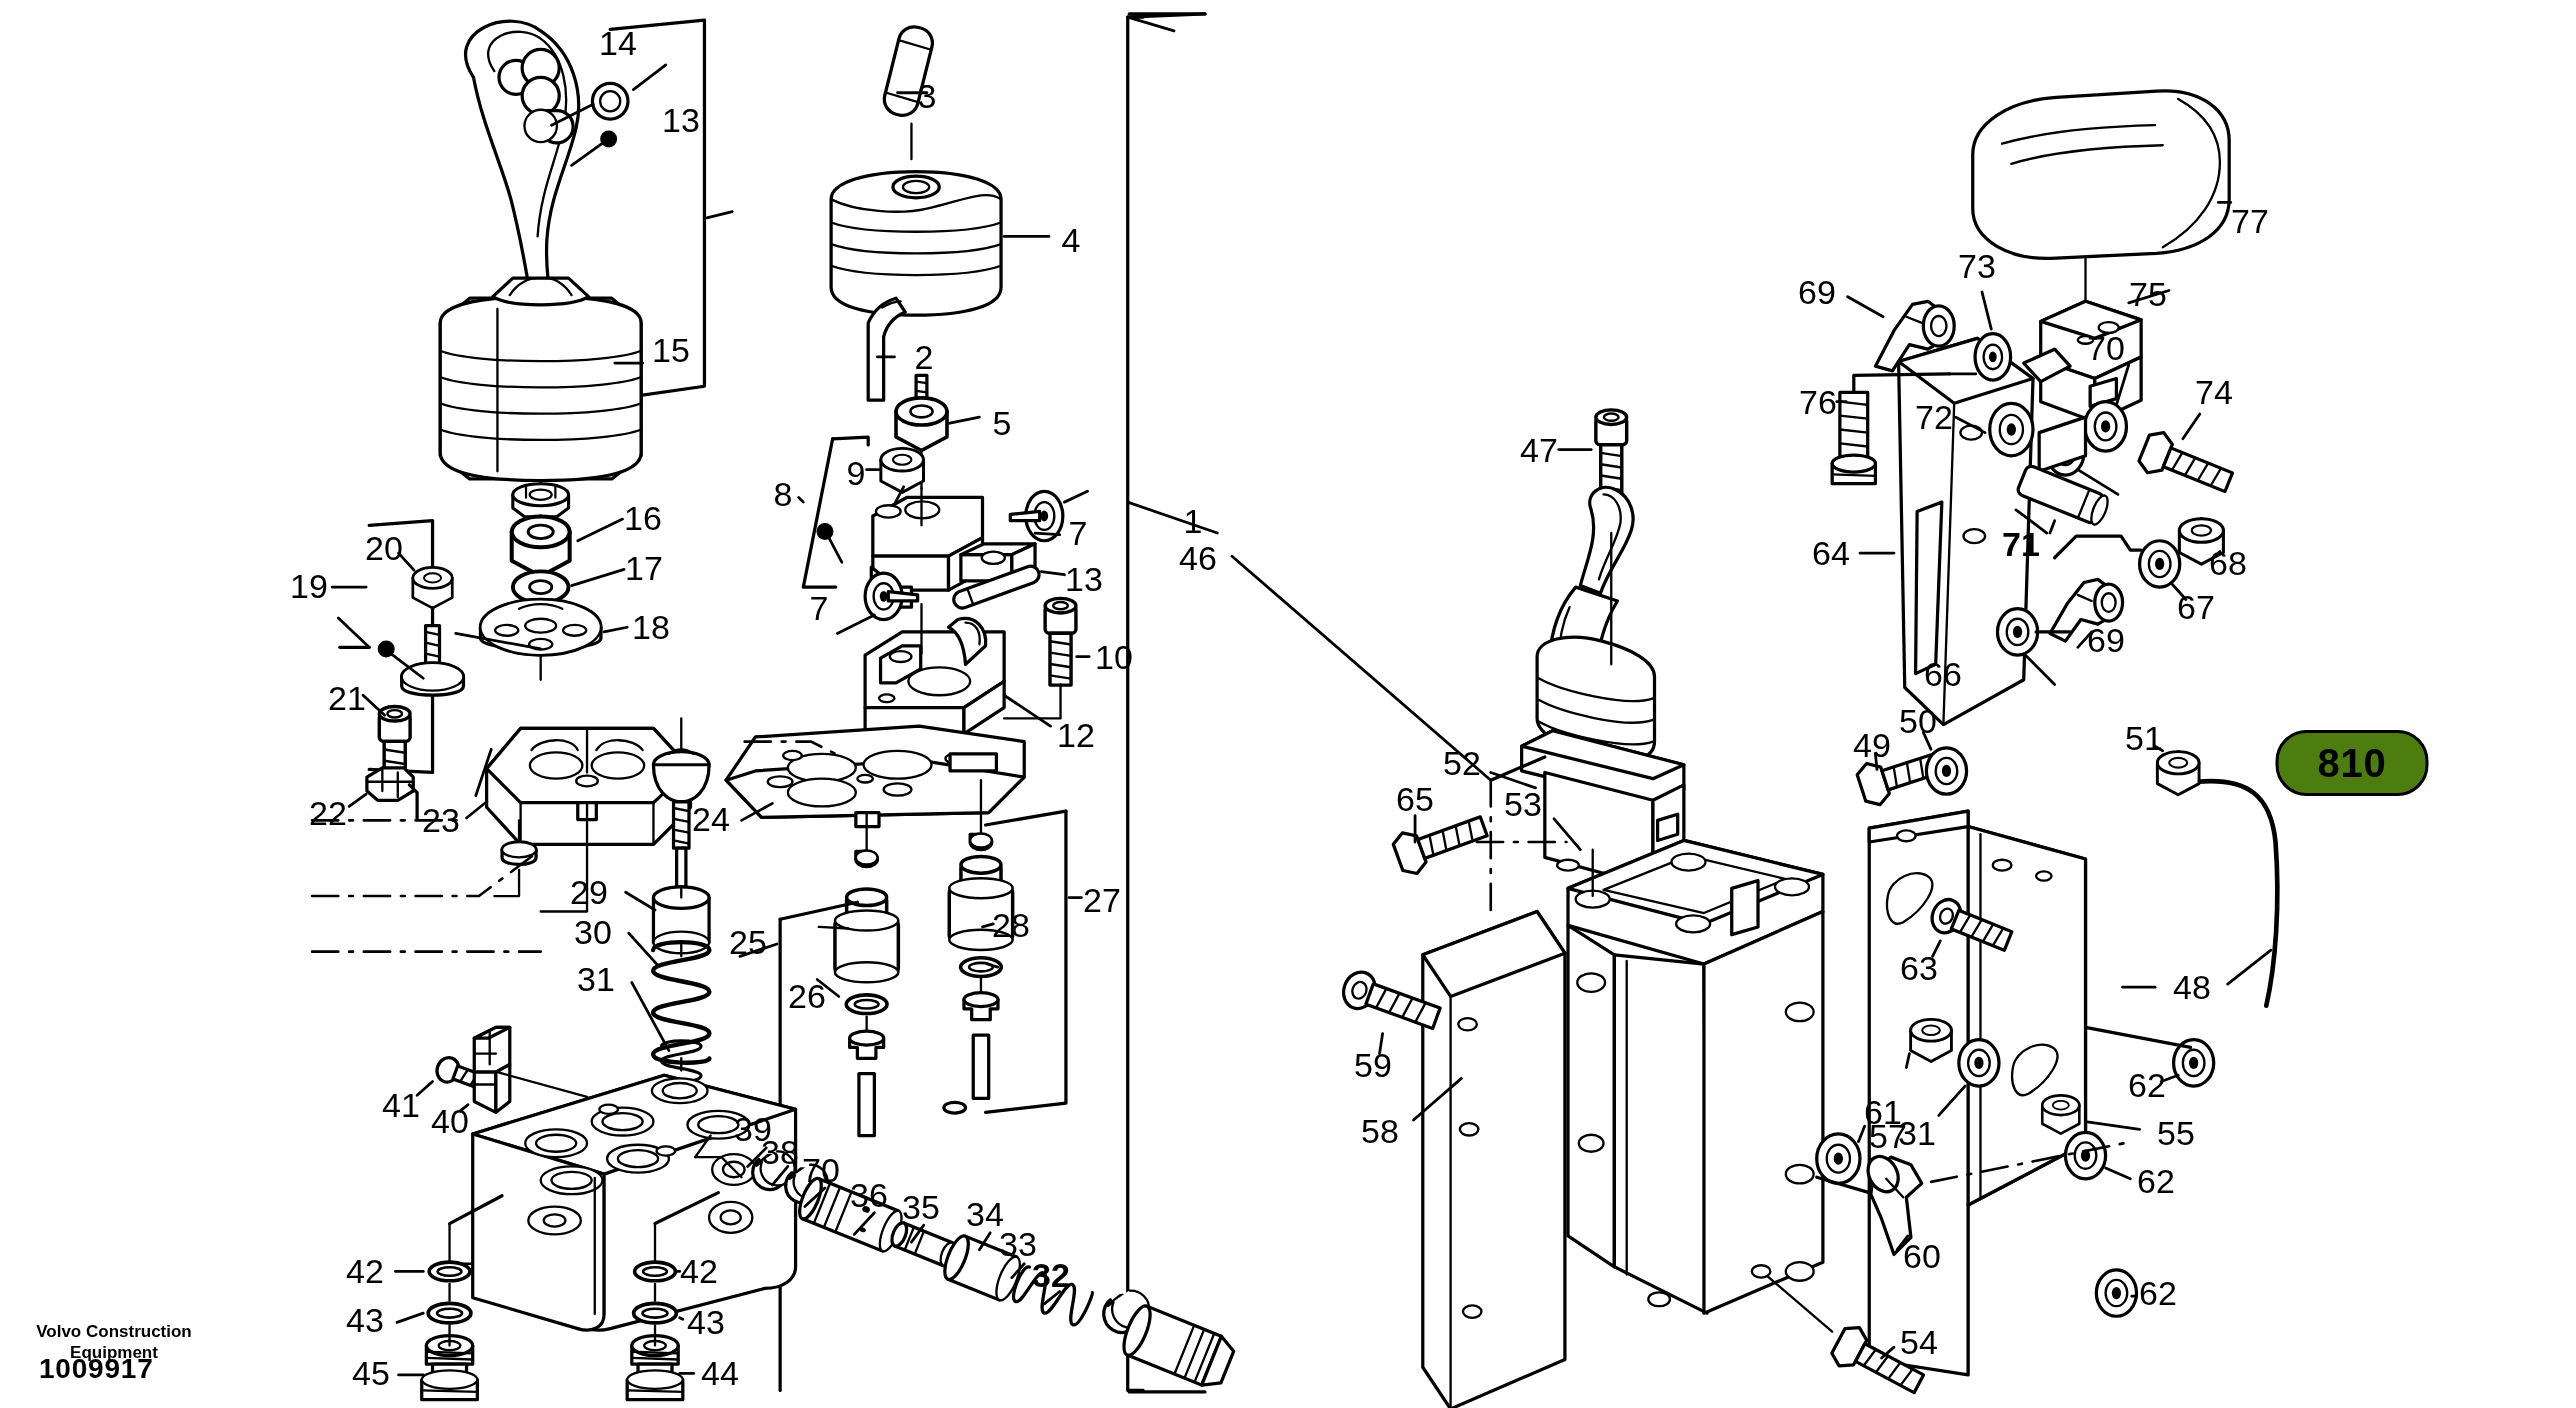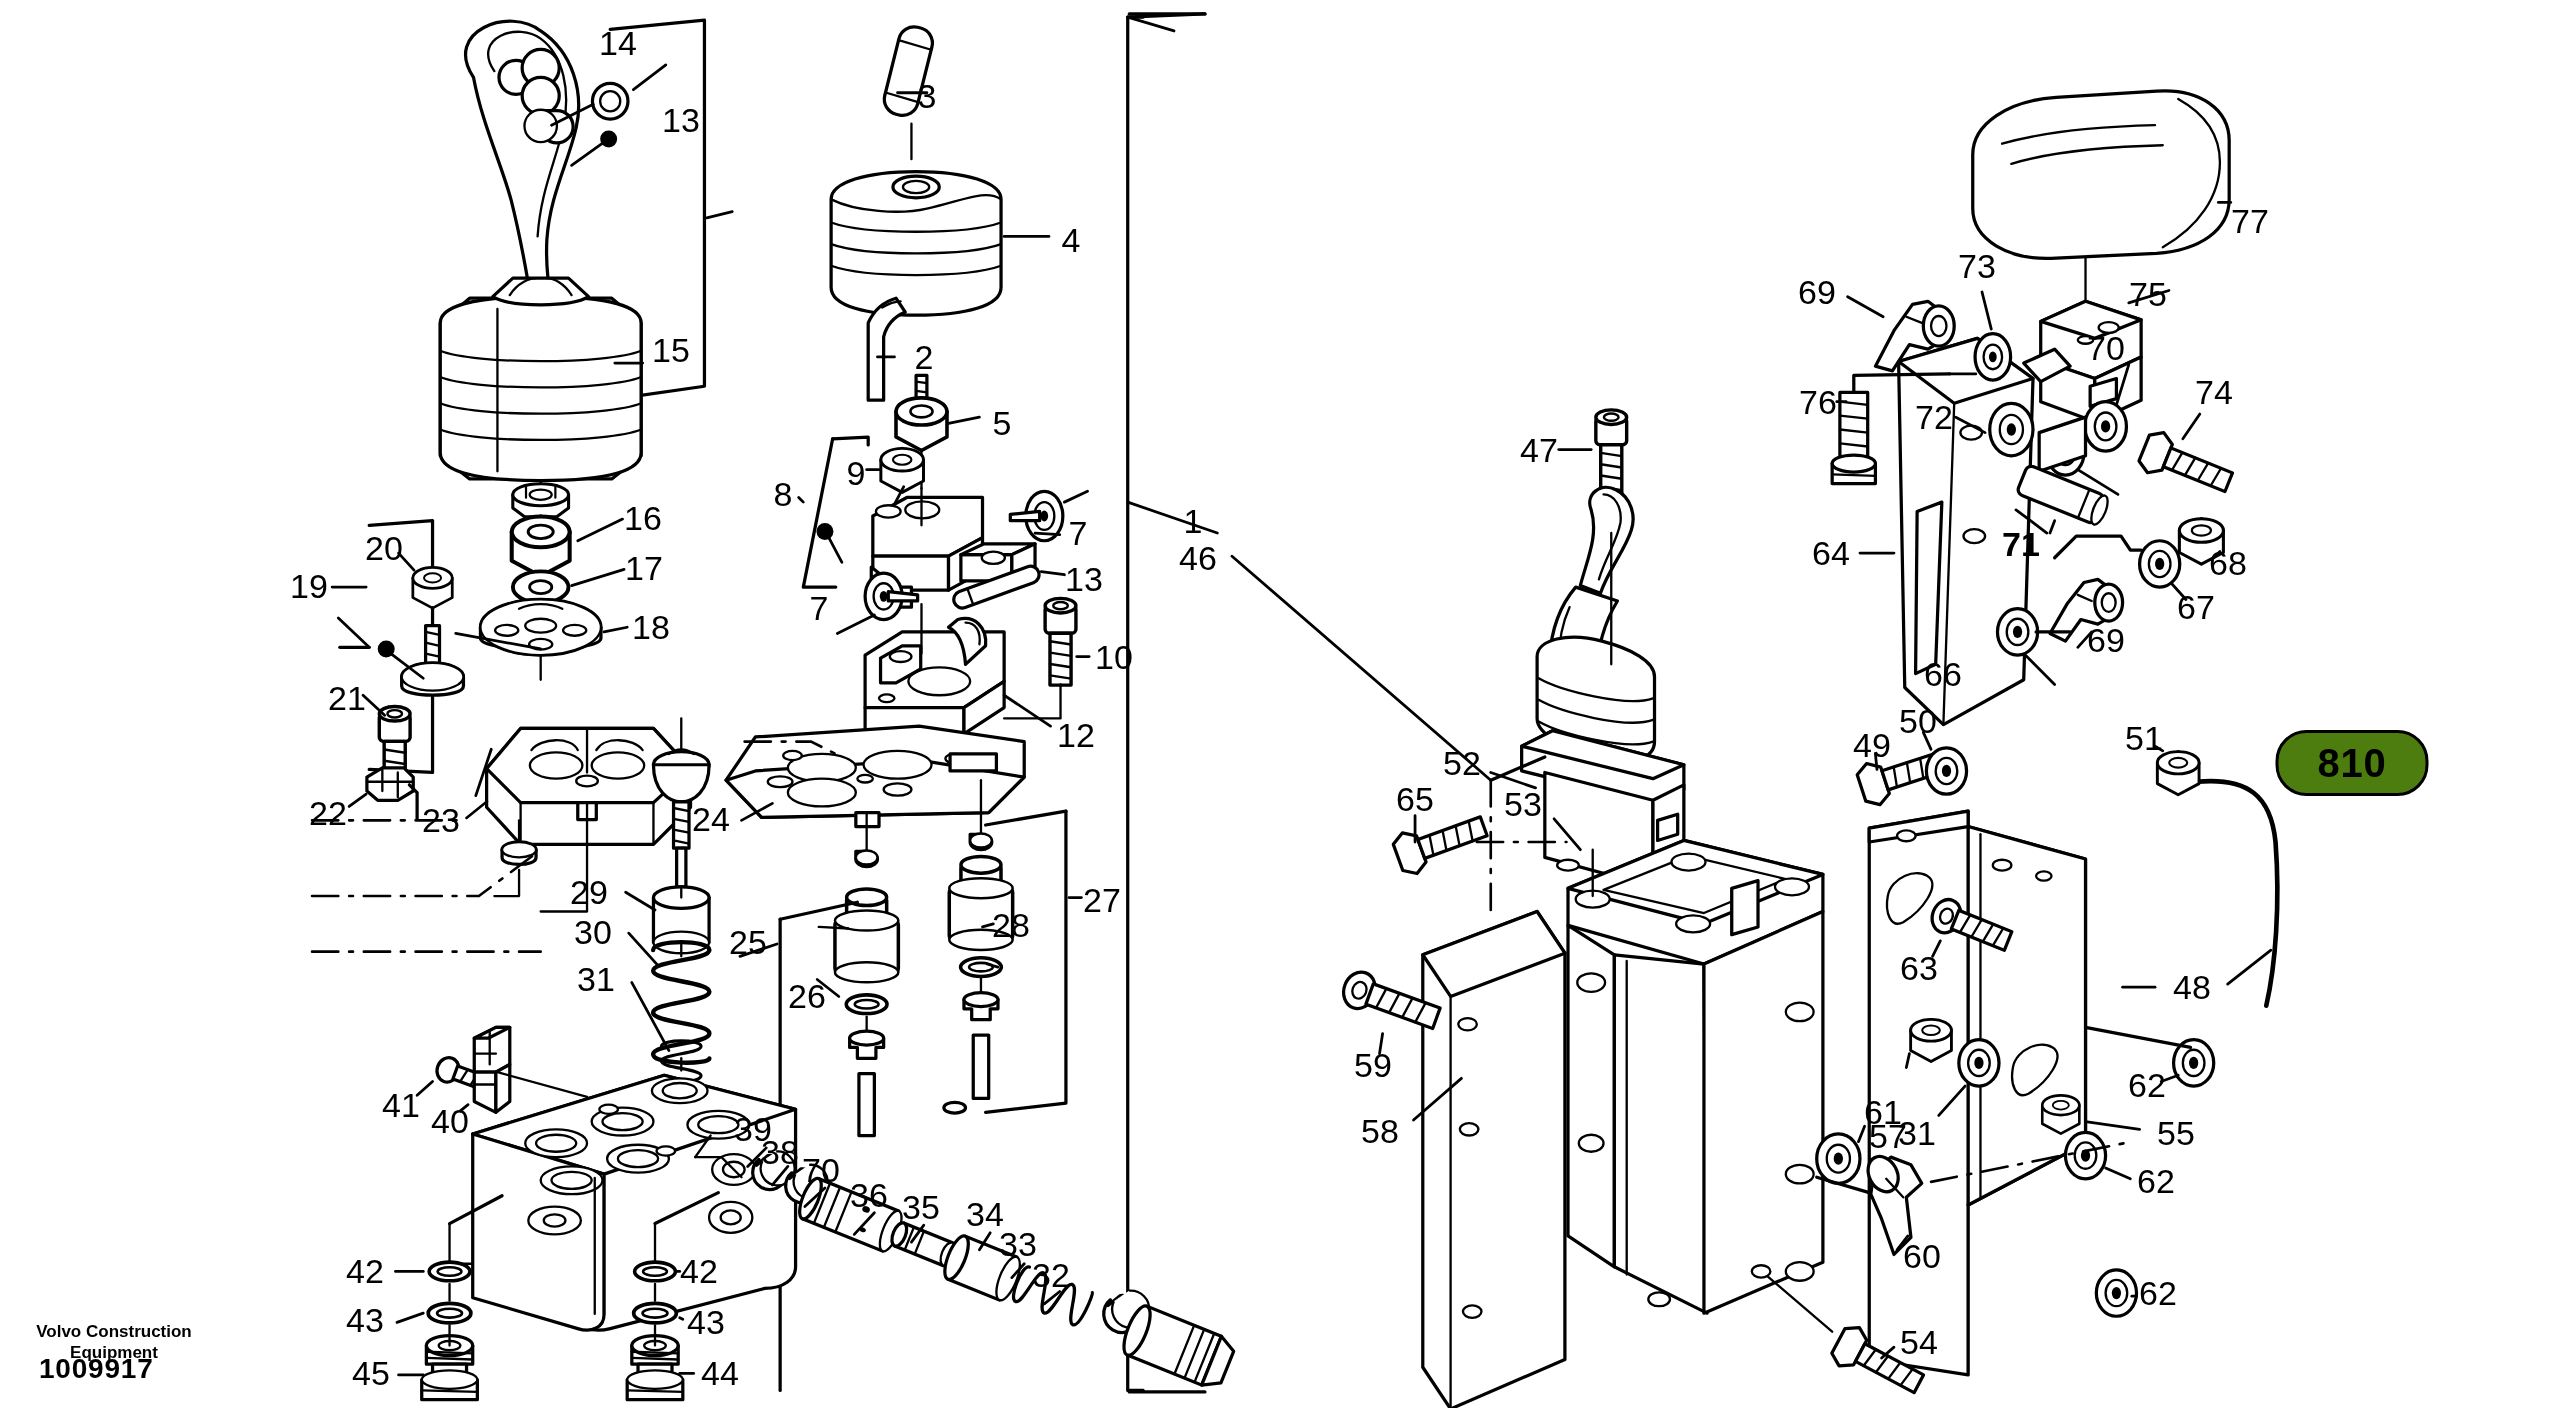--- a/index.html
+++ b/index.html
@@ -952,21 +952,21 @@
       <div class="callout" style="left: 328px; top: 813px;">22</div>
       <div class="callout" style="left: 441px; top: 820px;">23</div>
       <div class="callout" style="left: 711px; top: 819px;">24</div>
       <div class="callout" style="left: 748px; top: 942px;">25</div>
       <div class="callout" style="left: 807px; top: 996px;">26</div>
       <div class="callout" style="left: 1102px; top: 900px;">27</div>
       <div class="callout" style="left: 1011px; top: 925px;">28</div>
       <div class="callout" style="left: 589px; top: 892px;">29</div>
       <div class="callout" style="left: 593px; top: 932px;">30</div>
       <div class="callout" style="left: 596px; top: 979px;">31</div>
-      <div class="callout" style="left: 1051px; top: 1275px;">32</div>
+      <div class="callout" style="left: 1051px; top: 1275px; font-weight: bold;">32</div>
       <div class="callout" style="left: 1018px; top: 1244px;">33</div>
       <div class="callout" style="left: 985px; top: 1214px;">34</div>
       <div class="callout" style="left: 921px; top: 1207px;">35</div>
       <div class="callout" style="left: 869px; top: 1195px;">36</div>
       <div class="callout" style="left: 821px; top: 1170px;">70</div>
       <div class="callout" style="left: 780px; top: 1152px;">38</div>
       <div class="callout" style="left: 753px; top: 1129px;">39</div>
       <div class="callout" style="left: 450px; top: 1121px;">40</div>
       <div class="callout" style="left: 401px; top: 1105px;">41</div>
       <div class="callout" style="left: 365px; top: 1271px;">42</div>

